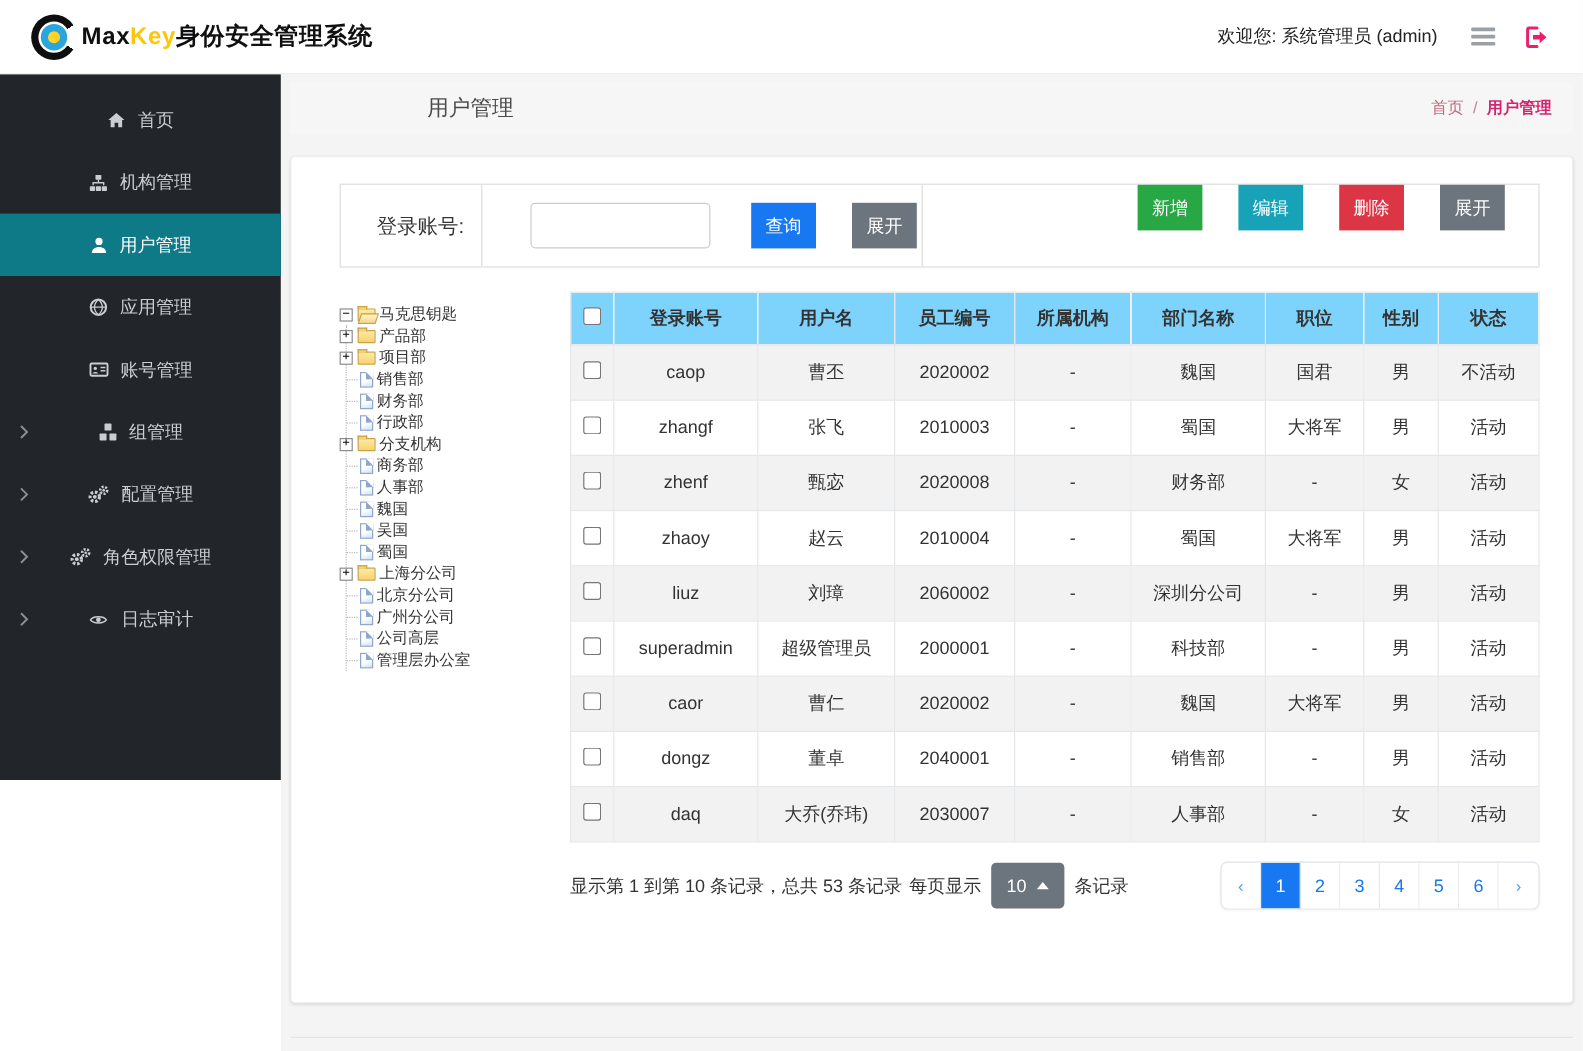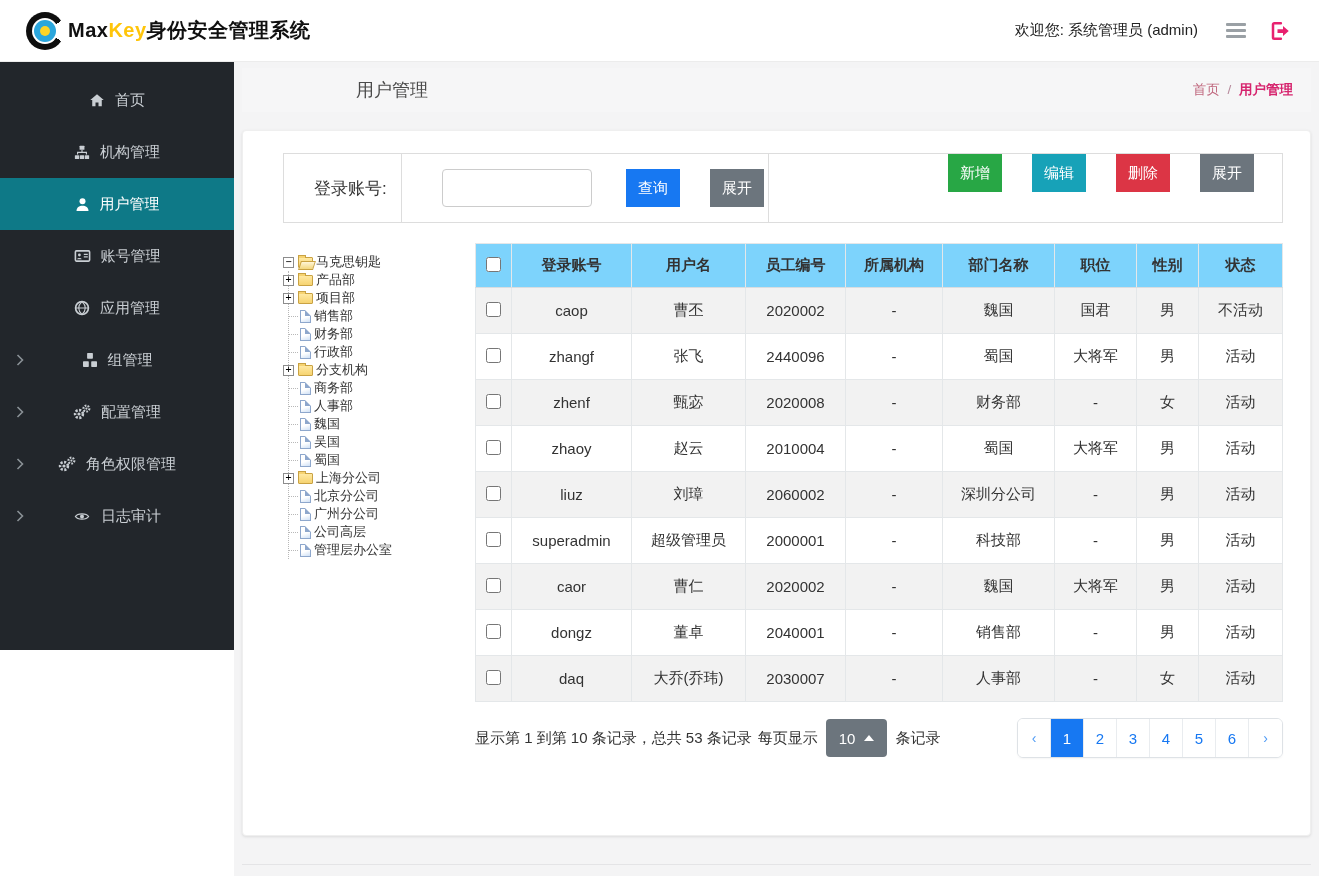--- a/index.html
+++ b/index.html
@@ -192,37 +192,37 @@
           <span class="ic">
             <svg viewBox="0 0 16 16" width="15" height="15" fill="currentColor">
               <circle cx="8" cy="4.5" r="3.2"></circle>
               <path d="M1.6 14.8c0-3.5 2.9-5.4 6.4-5.4s6.4 1.9 6.4 5.4z"></path>
             </svg>
           </span>
           <span>用户管理</span>
         </div>
         <div class="side-item">
           <span class="ic">
+            <svg viewBox="0 0 16 16" width="16" height="16" fill="none" stroke="currentColor">
+              <circle cx="8" cy="8" r="6.4" stroke-width="1.7"></circle>
+              <path stroke-width="1.1" d="M1.8 8h12.4M8 1.6c-4.4 4-4.4 8.8 0 12.8M8 1.6c4.4 4 4.4 8.8 0 12.8"></path>
+            </svg>
+          </span>
+          <span>应用管理</span>
+        </div>
+        <div class="side-item">
+          <span class="ic">
             <svg viewBox="0 0 16 16" width="17" height="16" fill="none" stroke="currentColor">
               <rect x="0.9" y="2.9" width="14.2" height="10.2" rx="1" stroke-width="1.6"></rect>
               <circle cx="4.9" cy="7" r="1.4" fill="currentColor" stroke="none"></circle>
               <path d="M2.6 11.3c.3-1.7 4.3-1.7 4.6 0z" fill="currentColor" stroke="none"></path>
               <path d="M9.3 6.3h4M9.3 8.9h4" stroke-width="1.3"></path>
             </svg>
           </span>
           <span>账号管理</span>
-        </div>
-        <div class="side-item">
-          <span class="ic">
-            <svg viewBox="0 0 16 16" width="16" height="16" fill="none" stroke="currentColor">
-              <circle cx="8" cy="8" r="6.4" stroke-width="1.7"></circle>
-              <path stroke-width="1.1" d="M1.8 8h12.4M8 1.6c-4.4 4-4.4 8.8 0 12.8M8 1.6c4.4 4 4.4 8.8 0 12.8"></path>
-            </svg>
-          </span>
-          <span>应用管理</span>
         </div>
         <div class="side-item">
           <span class="chev">
             <svg width="8" height="12" viewBox="0 0 8 12">
               <path d="M1.5 1l5 5-5 5" fill="none" stroke="#8a9196" stroke-width="1.6"></path>
             </svg>
           </span>
           <span class="ic">
             <svg viewBox="0 0 16 16" width="16" height="16" fill="currentColor">
               <rect x="5.1" y="1" width="5.8" height="5.8" rx="0.7"></rect>
@@ -439,21 +439,21 @@
                   <td>-</td>
                   <td>魏国</td>
                   <td>国君</td>
                   <td>男</td>
                   <td>不活动</td>
                 </tr>
                 <tr>
                   <td><input type="checkbox" style=""></td>
                   <td>zhangf</td>
                   <td>张飞</td>
-                  <td>2440096</td>
+                  <td>2010003</td>
                   <td>-</td>
                   <td>蜀国</td>
                   <td>大将军</td>
                   <td>男</td>
                   <td>活动</td>
                 </tr>
                 <tr>
                   <td><input type="checkbox" style=""></td>
                   <td>zhenf</td>
                   <td>甄宓</td>

